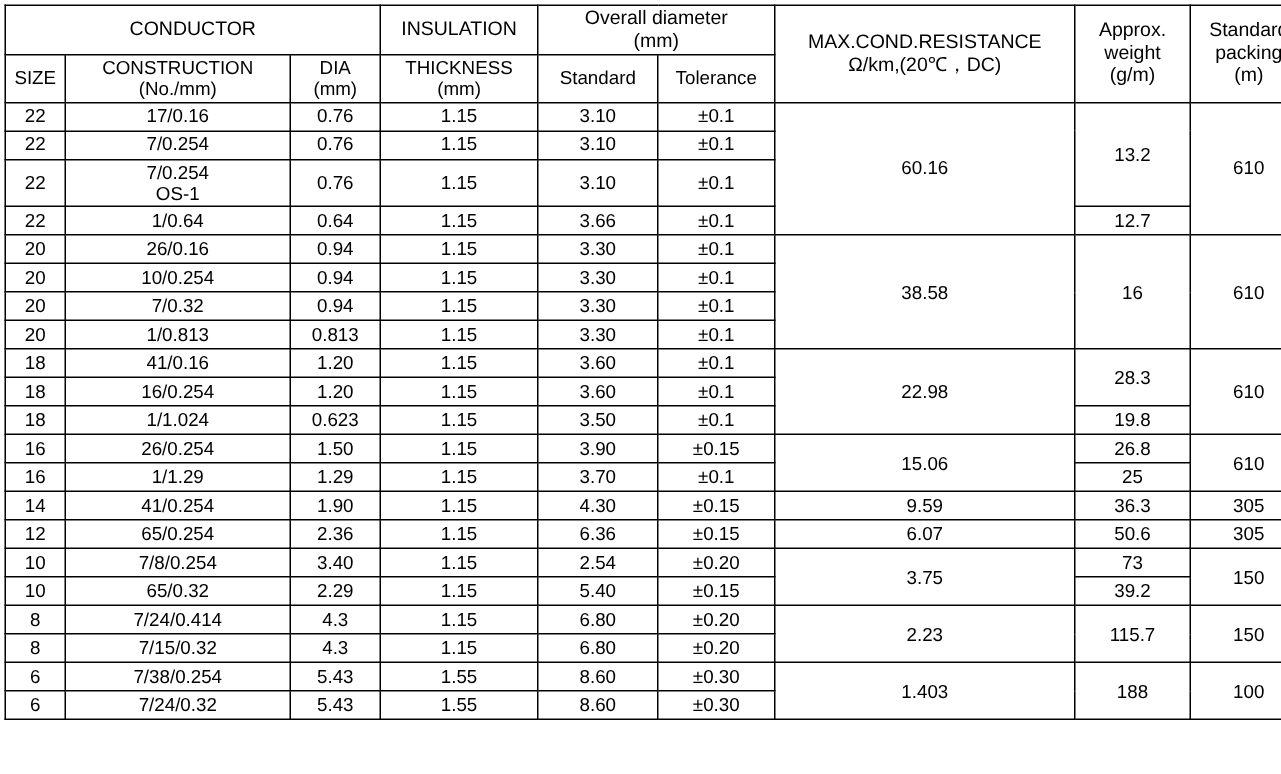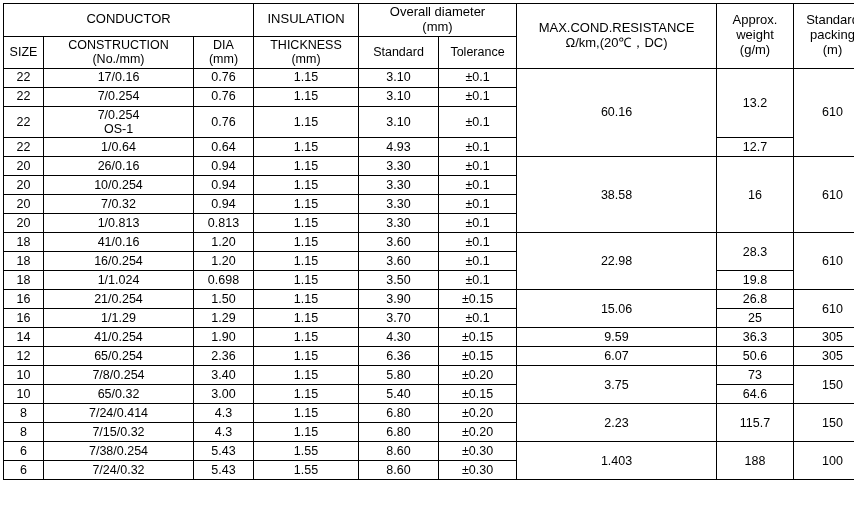--- a/index.html
+++ b/index.html
@@ -135,21 +135,21 @@
         <td>0.76</td>
         <td>1.15</td>
         <td>3.10</td>
         <td>±0.1</td>
       </tr>
       <tr class="row-h">
         <td>22</td>
         <td>1/0.64</td>
         <td>0.64</td>
         <td>1.15</td>
-        <td>4.93</td>
+        <td>3.66</td>
         <td>±0.1</td>
         <td rowspan="1">12.7</td>
       </tr>
       <tr class="row-h">
         <td>20</td>
         <td>26/0.16</td>
         <td>0.94</td>
         <td>1.15</td>
         <td>3.30</td>
         <td>±0.1</td>
@@ -196,29 +196,29 @@
         <td>18</td>
         <td>16/0.254</td>
         <td>1.20</td>
         <td>1.15</td>
         <td>3.60</td>
         <td>±0.1</td>
       </tr>
       <tr class="row-h">
         <td>18</td>
         <td>1/1.024</td>
-        <td>0.698</td>
+        <td>0.623</td>
         <td>1.15</td>
         <td>3.50</td>
         <td>±0.1</td>
         <td rowspan="1">19.8</td>
       </tr>
       <tr class="row-h">
         <td>16</td>
-        <td>21/0.254</td>
+        <td>26/0.254</td>
         <td>1.50</td>
         <td>1.15</td>
         <td>3.90</td>
         <td>±0.15</td>
         <td rowspan="2">15.06</td>
         <td rowspan="1">26.8</td>
         <td rowspan="2">610</td>
       </tr>
       <tr class="row-h">
         <td>16</td>
@@ -249,34 +249,34 @@
         <td>±0.15</td>
         <td rowspan="1">6.07</td>
         <td rowspan="1">50.6</td>
         <td rowspan="1">305</td>
       </tr>
       <tr class="row-h">
         <td>10</td>
         <td>7/8/0.254</td>
         <td>3.40</td>
         <td>1.15</td>
-        <td>5.80</td>
+        <td>2.54</td>
         <td>±0.20</td>
         <td rowspan="2">3.75</td>
         <td rowspan="1">73</td>
         <td rowspan="2">150</td>
       </tr>
       <tr class="row-h">
         <td>10</td>
         <td>65/0.32</td>
-        <td>3.00</td>
+        <td>2.29</td>
         <td>1.15</td>
         <td>5.40</td>
         <td>±0.15</td>
-        <td rowspan="1">64.6</td>
+        <td rowspan="1">39.2</td>
       </tr>
       <tr class="row-h">
         <td>8</td>
         <td>7/24/0.414</td>
         <td>4.3</td>
         <td>1.15</td>
         <td>6.80</td>
         <td>±0.20</td>
         <td rowspan="2">2.23</td>
         <td rowspan="2">115.7</td>

